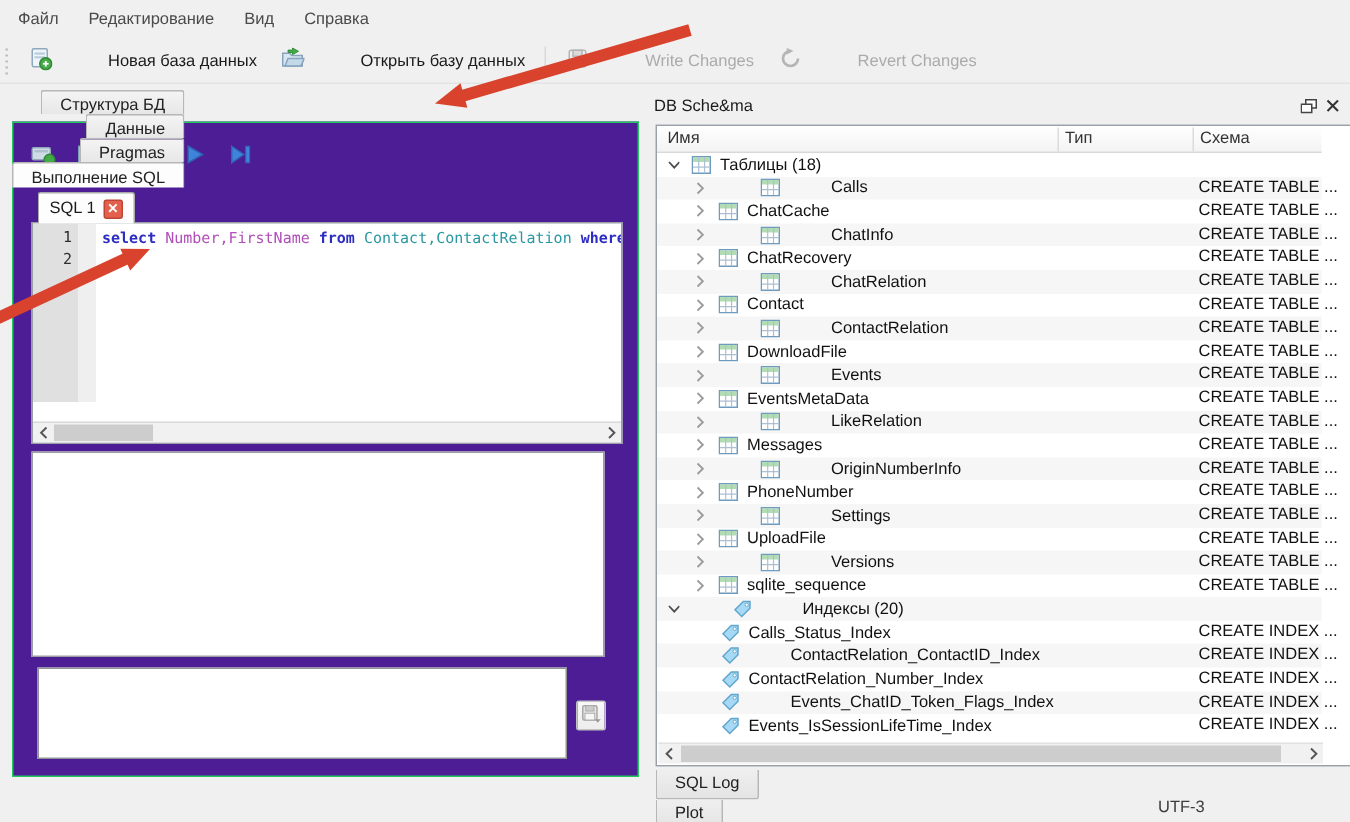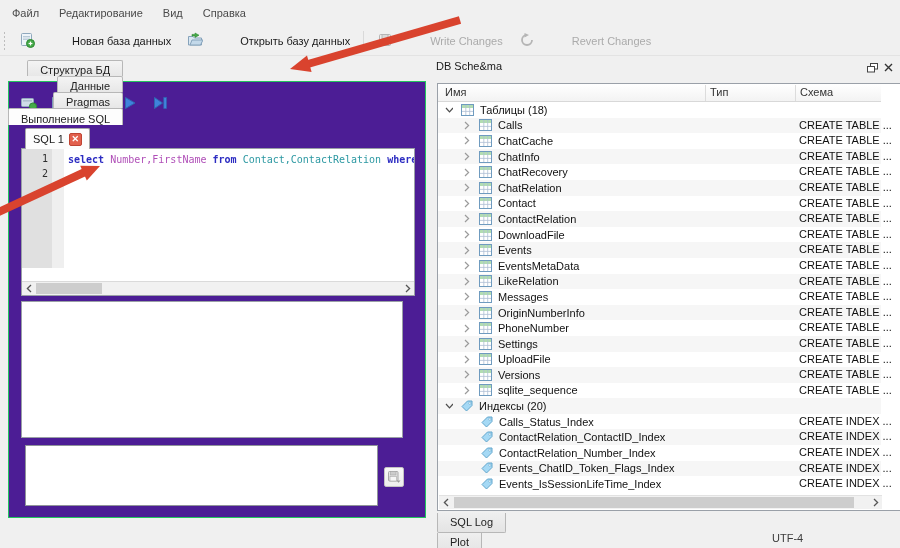--- a/index.html
+++ b/index.html
@@ -46,31 +46,31 @@
   .hscroll { position:absolute; left:0; bottom:0; width:100%; height:14px; background:#f1f1f1; border-top:1px solid #dadada; }
   .hscroll .thumb { position:absolute; left:14px; top:1px; height:11px; background:#cdcdcd; }
   .scroll-arrow { position:absolute; width:13px; height:13px; display:flex; align-items:center; justify-content:center; }
 
   .results-box { position:absolute; left:12px; top:219px; width:382px; height:137px; background:#fff; border:1px solid #9aa0a6; }
   .message-box { position:absolute; left:16px; top:363px; width:353px; height:61px; background:#fff; border:1px solid #8f9499; }
   .save-results-btn { position:absolute; left:375px; top:385px; width:20px; height:20px; background:linear-gradient(#f8f8f8,#ededed);
                       border:1px solid #c3c3c3; border-radius:2px; display:flex; align-items:center; justify-content:center; }
 
   
-  .dock-title { position:absolute; left:432px; top:60px; width:468px; height:21px; display:flex; padding:0 4px; }
+  .dock-title { position:absolute; left:432px; top:60px; width:468px; height:21px; display:flex; align-items:center; padding:0 4px; }
   .dock-title .t { flex:1; color:#1a1a1a; }
   .dock-btn { width:16px; height:15px; display:flex; align-items:center; justify-content:center; color:#333; }
 
   .tree-frame { position:absolute; left:437px; top:83px; width:497px; height:428px; background:#fff; border:1px solid #9aa0a8; overflow:hidden; }
   .tree-header { position:absolute; left:0; top:0; width:443px; height:18px; background:linear-gradient(#ffffff,#f3f3f3); border-bottom:1px solid #d8d8d8; }
   .tree-header .col { position:absolute; top:2px; color:#333; }
   .tree-header .colsep { position:absolute; top:1px; width:1px; height:16px; background:#dcdcdc; }
   .tree-rows { position:absolute; left:0; top:18px; width:443px; }
   .trow { position:relative; width:443px; height:15.6px; display:flex; align-items:center; white-space:nowrap; }
-  .trow.alt { background:#f6f6f6; }
+  .trow.alt { background:#f6f6f6;gap:28px; }
   .trow .name { margin-left:6px; color:#111; }
   .trow .schema-cell { position:absolute; left:361px; top:1px; color:#111; }
   .chev { display:inline-flex; width:8px; justify-content:center; }
   .tree-icon { display:inline-flex; margin-left:8px; }
   .g-row { padding-left:7px; }
   .t-row { padding-left:25px; }
   .i-row { padding-left:43px; }
   .i-row .tree-icon { margin-left:0; }
 
   .vscroll { position:absolute; right:1px; top:1px; width:15px; height:412px; background:#f1f1f1; border-left:1px solid #e2e2e2; }
@@ -678,21 +678,21 @@
         </span>
     </div>
   </div>
 
   <div class="dock-tabs" id="dock-tabs">
       <div class="dtab">SQL Log</div>
       <div class="dtab">Plot</div>
       <div class="dtab active">DB Schema</div>
     </div>
 
-  <div class="statusbar-text">UTF-4</div>
+  <div class="statusbar-text">UTF-3</div>
 
   <svg class="overlay">
     <g>
       <line x1="460" y1="20" x2="308" y2="64" stroke="#d9432e" stroke-width="8"></line>
       <polygon points="290,69 311.6,71.9 307,55.5" fill="#d9432e"></polygon>
     </g>
     <g>
       <line x1="-10" y1="216" x2="85" y2="172" stroke="#d9432e" stroke-width="8"></line>
       <polygon points="100,166 86.8,180.4 80.2,165.8" fill="#d9432e"></polygon>
     </g>

